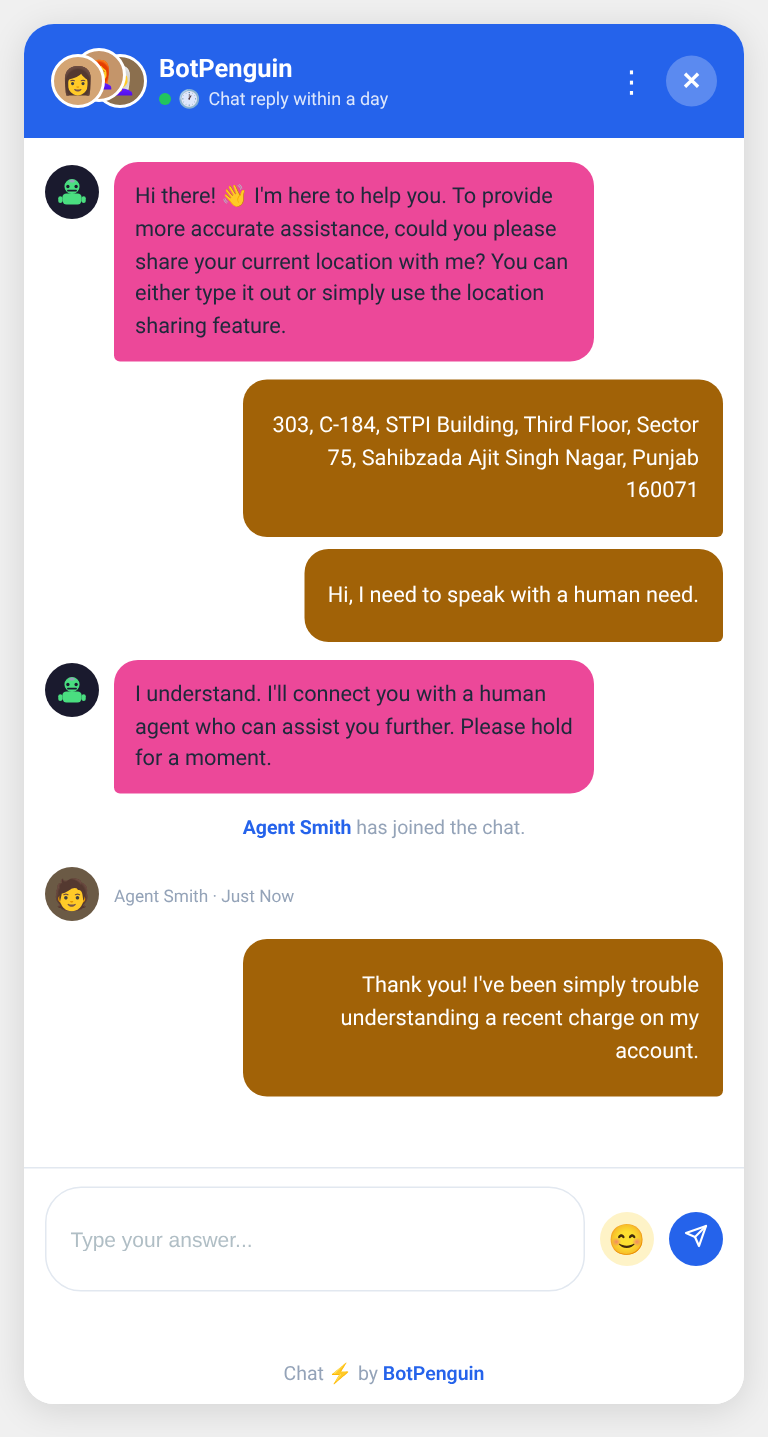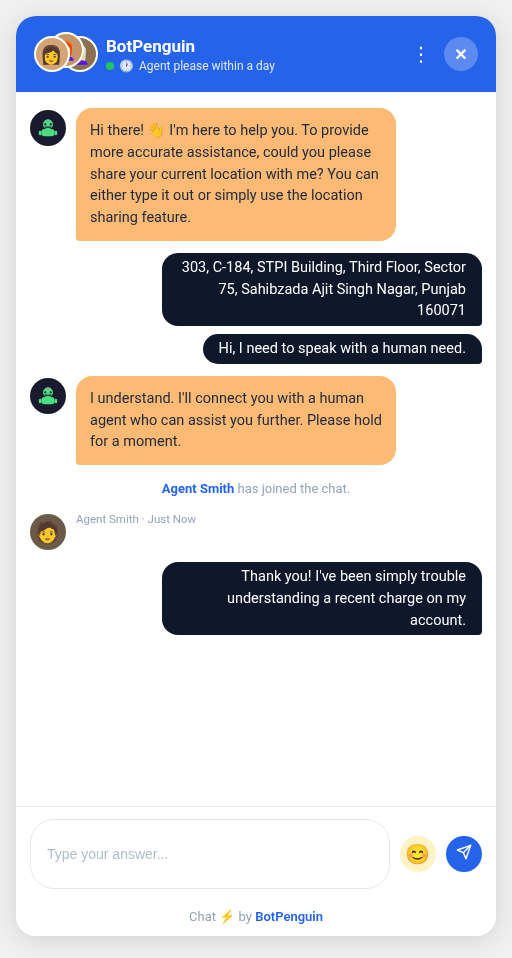--- a/index.html
+++ b/index.html
@@ -181,52 +181,52 @@
       width: 100%;
       height: 100%;
       background: #6b5a45;
       display: flex;
       align-items: center;
       justify-content: center;
       font-size: 20px;
     }
 
     .bubble-bot {
-      background: #fdba74;
+      background: #ec4899;
       border-radius: 16px 16px 16px 4px;
       padding: 12px 14px;
       max-width: 320px;
       font-size: 14.5px;
       color: #1e293b;
       line-height: 1.5;
     }
 
     .bubble-user {
-      background: #0f172a;
+      background: #a16207;
       border-radius: 16px 16px 4px 16px;
-      padding: 4px 16px;
+      padding: 20px 16px;
       max-width: 320px;
       font-size: 14.5px;
       color: #ffffff;
       line-height: 1.5;
       text-align: right;
       margin-left: auto;
     }
 
     .user-msg-group {
       display: flex;
       flex-direction: column;
       align-items: flex-end;
       gap: 8px;
     }
 
     .msg-meta {
       font-size: 11.5px;
       color: #94a3b8;
-      margin-top: 0;
+      margin-top: 14px;
     }
 
     
     .join-notification {
       text-align: center;
       font-size: 13px;
       color: #94a3b8;
       padding: 4px 0;
     }
 
@@ -294,20 +294,21 @@
     }
 
     
     .chat-footer {
       text-align: center;
       padding: 8px 0 12px;
       font-size: 13px;
       color: #94a3b8;
       background: #ffffff;
       flex-shrink: 0;
+      margin-top: 27px;
     }
 
     .footer-brand {
       color: #2563EB;
       font-weight: 600;
     }
 
     
     .bot-icon-svg {
       width: 22px;
@@ -329,21 +330,21 @@
       </div>
       <div class="avatar avatar-3">
         <div class="avatar-face">👩‍🦳</div>
       </div>
     </div>
     <div class="header-info">
       <div class="header-bot-name">BotPenguin</div>
       <div class="header-status">
         <div class="status-dot"></div>
         <span class="status-icon">🕐</span>
-        <span class="header-reply-text">Agent please within a day</span>
+        <span class="header-reply-text">Chat reply within a day</span>
       </div>
     </div>
     <div class="header-actions">
       <button class="btn-three-dots">⋮</button>
       <button class="btn-close">✕</button>
     </div>
   </div>
 
   <div class="messages-area">
 

